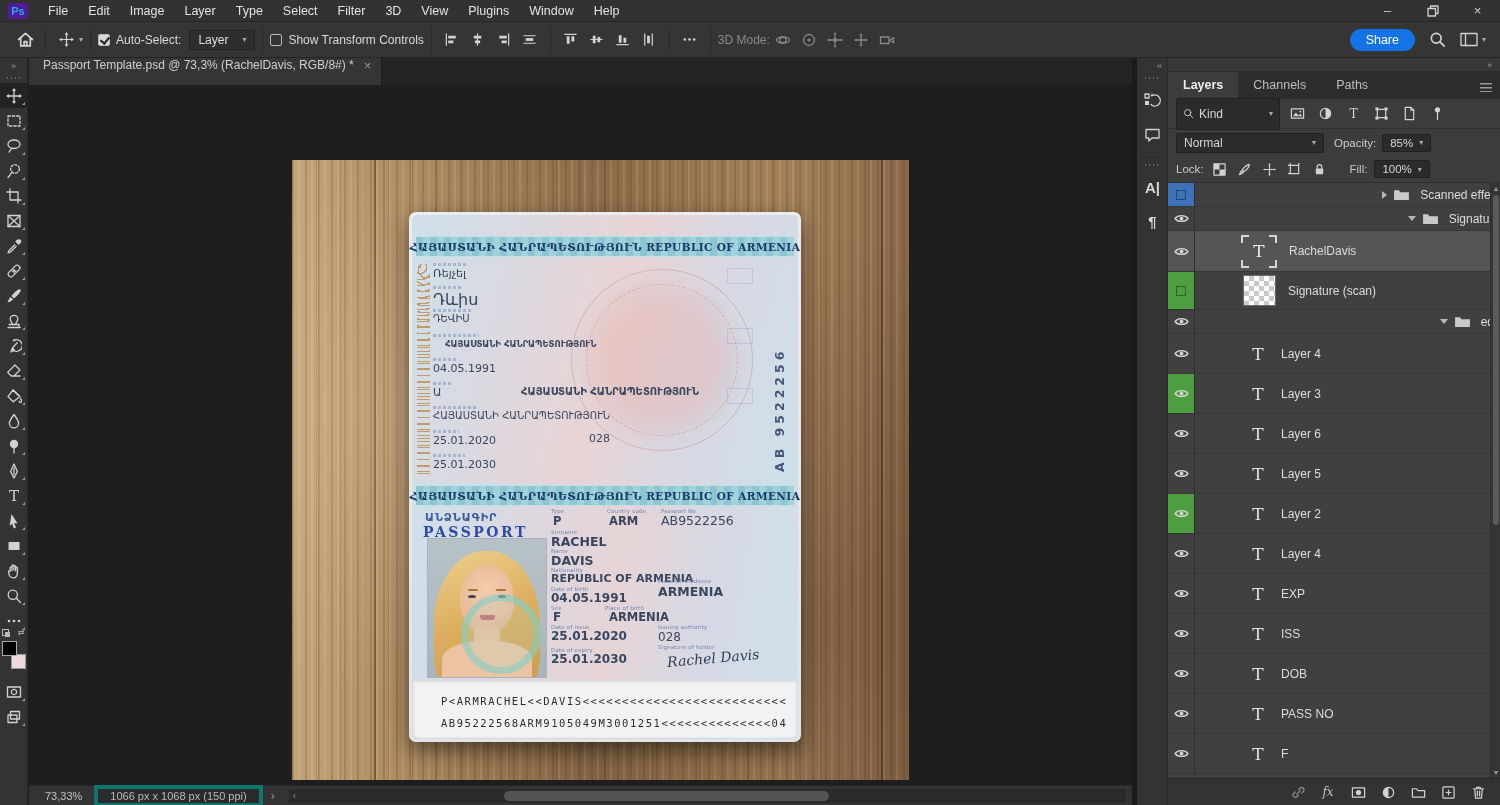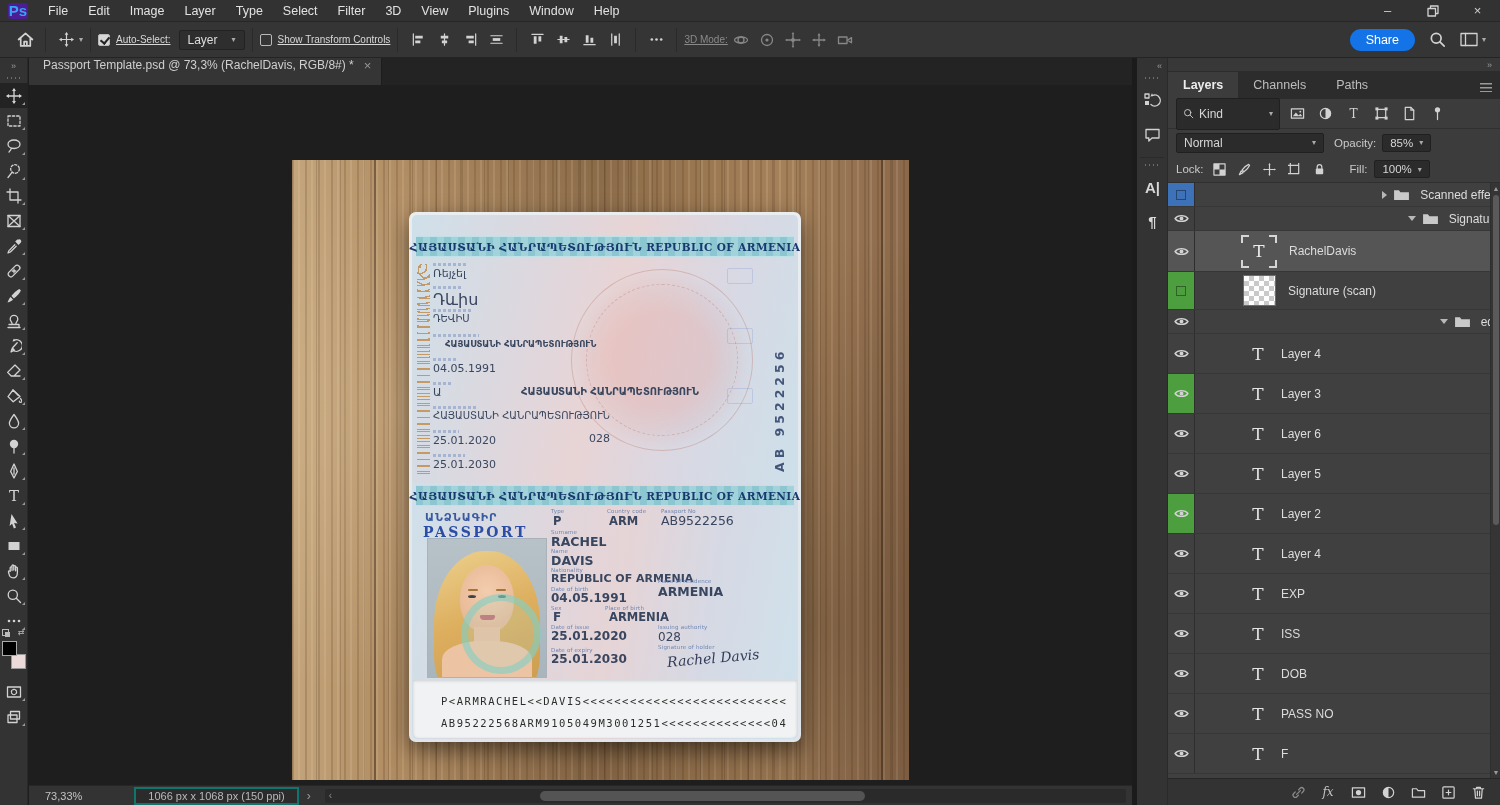--- a/index.html
+++ b/index.html
@@ -8,35 +8,35 @@
        font-family:"Liberation Sans",sans-serif;color:#d6d6d6;font-size:13px;-webkit-font-smoothing:antialiased;}
   svg{display:block;}
   svg .s{fill:none;stroke:#d2d2d2;stroke-width:1.3;stroke-linecap:round;stroke-linejoin:round;}
   svg .f{fill:#d2d2d2;stroke:none;}
   svg text{fill:#d2d2d2;font-family:"DejaVu Serif",serif;}
 
   
   .menubar{position:absolute;left:0;top:0;width:1500px;height:22px;background:#323232;
            display:flex;align-items:center;border-bottom:1px solid #262626;}
   .pslogo{width:20px;height:16px;margin:0 10px 0 8px;background:#4c1d95;border-radius:3px;
-          color:#36a3f7;font-size:15px;font-weight:bold;display:flex;align-items:center;justify-content:center;}
+          color:#36a3f7;font-size:11px;font-weight:bold;display:flex;align-items:center;justify-content:center;}
   .mitem{padding:0 10px;color:#e2e2e2;font-size:12.5px;cursor:default;}
   .wincontrols{margin-left:auto;display:flex;align-items:center;}
   .wc{width:45px;height:22px;display:flex;align-items:center;justify-content:center;color:#cfcfcf;font-size:13px;}
 
   
   .optionsbar{position:absolute;left:0;top:22px;width:1500px;height:36px;background:#353535;
               border-bottom:1px solid #242424;display:flex;align-items:center;}
   .ob-sep{width:1px;height:24px;background:#2a2a2a;margin:0 7px;}
   .ob-ic{width:26px;height:26px;display:flex;align-items:center;justify-content:center;}
   .cb{width:12px;height:12px;border:1px solid #b9b9b9;border-radius:2px;margin-right:6px;position:relative;background:transparent;}
   .cb.on{background:#d8d8d8;}
   .cb.on:after{content:"";position:absolute;left:2.5px;top:0.5px;width:4px;height:7px;
                border:solid #222;border-width:0 2px 2px 0;transform:rotate(40deg);}
-  .ob-label{font-size:10px;color:#d8d8d8;text-decoration:underline;}
+  .ob-label{font-size:12px;color:#d8d8d8;}
   .dropbtn{display:flex;align-items:center;gap:14px;background:#2e2e2e;border:1px solid #222;
            border-radius:2px;padding:2px 8px;margin-left:8px;font-size:12px;color:#ddd;}
   .chevron{font-size:8px;color:#aaa;}
   .dim{color:#8a8a8a;}
   .dim svg .s{stroke:#878787;}
   .dim svg .f{fill:#878787;}
   .ob-right{margin-left:auto;display:flex;align-items:center;gap:14px;padding-right:14px;}
   .sharebtn{background:#1473e6;color:#fff;font-size:12.5px;border-radius:13px;padding:4px 16px;}
 
   
@@ -57,21 +57,21 @@
   
   .docarea{position:absolute;left:29px;top:58px;width:1103px;height:747px;}
   .tabbar{position:absolute;left:0;top:0;right:0;height:27px;background:#232323;display:flex;}
   .doctab{background:#353535;display:flex;align-items:flex-start;gap:10px;padding:0 10px 0 14px;
           font-size:12px;color:#cfcfcf;border-right:1px solid #1d1d1d;}
   .tabclose{color:#969696;font-size:13px;}
   .canvas{position:absolute;left:0;top:27px;right:0;bottom:20px;background:#1e1e1e;overflow:hidden;}
   .statusbar{position:absolute;left:0;bottom:0;right:0;height:20px;background:#333;border-top:1px solid #262626;
              display:flex;align-items:center;font-size:11px;color:#c3c3c3;}
   .zoompct{padding:0 12px 0 16px;}
-  .dims{background:#2b2b2b;border:2px solid #0f766e;padding:1px 12px;color:#b9b9b9;margin-left:40px;}
+  .dims{background:#2b2b2b;border:4px solid #0f766e;padding:1px 12px;color:#b9b9b9;}
   .schev{color:#9a9a9a;padding:0 8px;font-size:12px;}
   .hscroll{position:relative;flex:1;height:14px;margin:0 6px;background:#2a2a2a;border-radius:2px;}
   .hscroll .arr{position:absolute;top:0;height:14px;display:flex;align-items:center;color:#8b8b8b;font-size:10px;}
   .arr.l{left:4px;}
   .hthumb{position:absolute;left:215px;width:325px;top:2px;height:10px;background:#545454;border-radius:5px;}
 
   
   .wood{position:absolute;left:263px;top:75px;width:617px;height:620px;
     background:
      repeating-linear-gradient(90deg,rgba(78,52,30,.20) 0 2px,rgba(0,0,0,0) 2px 6px,rgba(255,240,215,.12) 6px 8px,rgba(0,0,0,0) 8px 13px),

